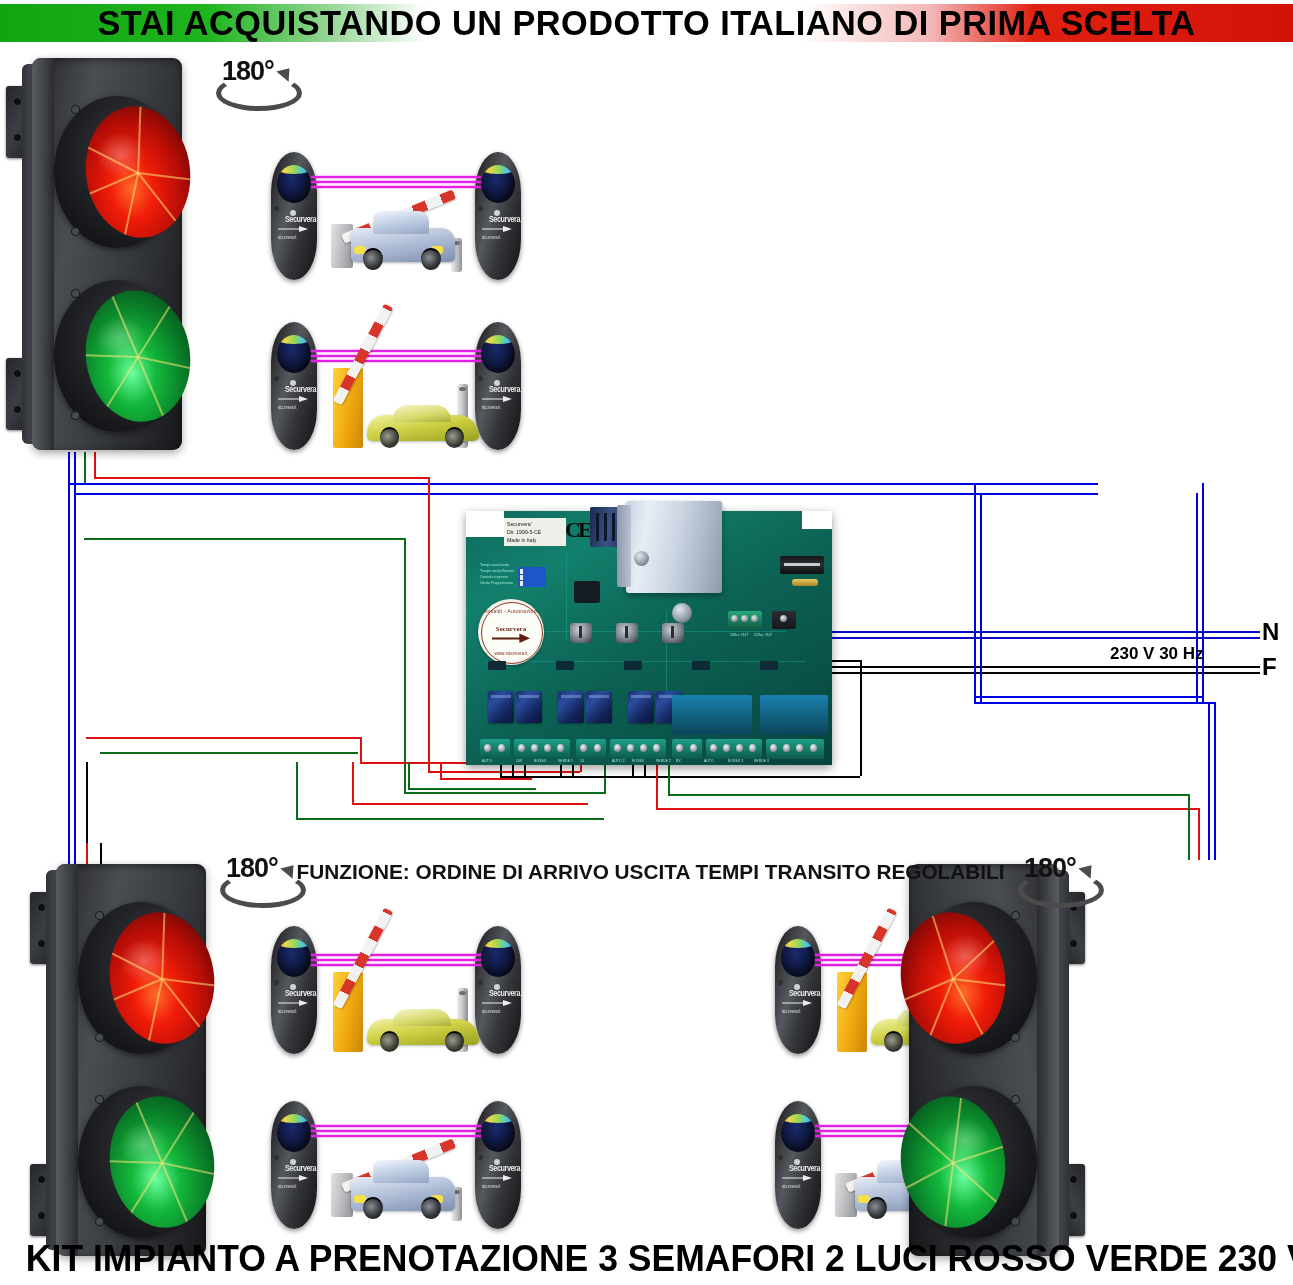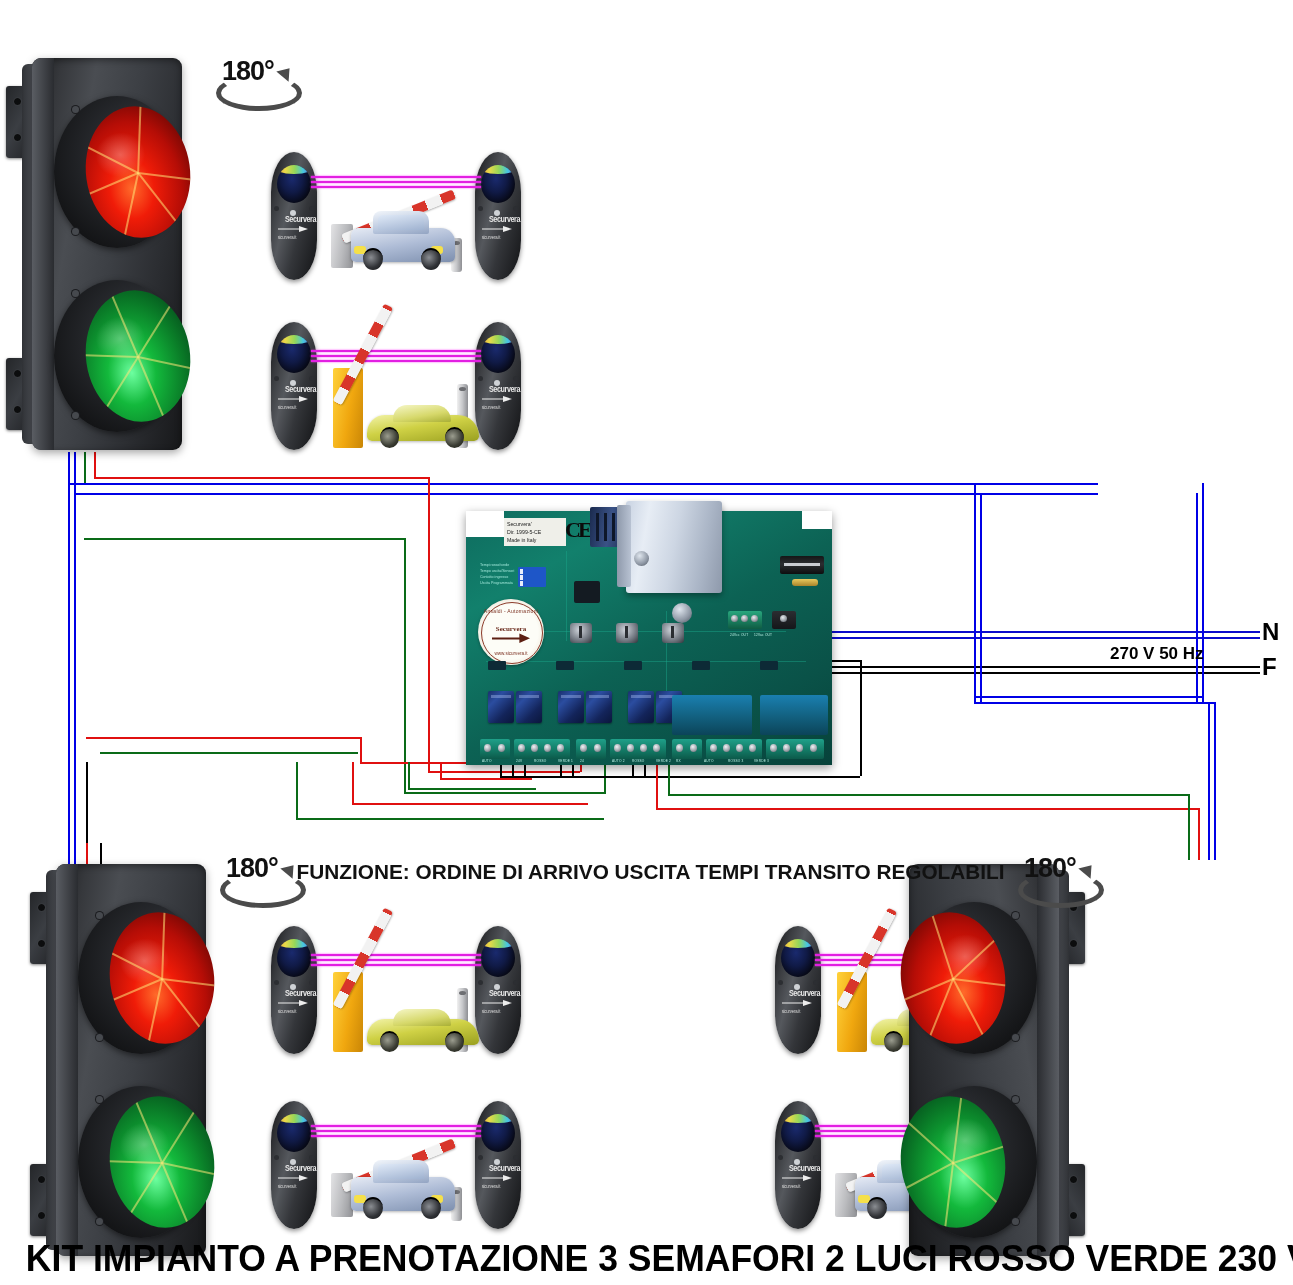--- a/index.html
+++ b/index.html
@@ -191,20 +191,24 @@
   .plabel{position:absolute;font-size:24px;font-weight:bold;color:#000;
       font-family:"Liberation Sans",sans-serif;}
   .vlabel{position:absolute;font-size:17px;font-weight:bold;color:#000;
       font-family:"Liberation Sans",sans-serif;white-space:nowrap;}
 </style>
 </head>
 <body>
 
 <div id="stage">
 
+  <div class="banner" id="top-banner">
+    <div class="flag"></div>
+    <div class="ttl">STAI ACQUISTANDO UN PRODOTTO ITALIANO DI PRIMA SCELTA</div>
+  </div>
 
   <div class="w wv blue" style="left:68px;top:452px;height:412px;"></div>
   <div class="w wv blue" style="left:74px;top:452px;height:412px;"></div>
   <div class="w wv green" style="left:84px;top:452px;height:32px;"></div>
   <div class="w wv red" style="left:94px;top:452px;height:25px;"></div>
 
   <div class="w wh blue" style="left:68px;top:483px;width:1030px;"></div>
   <div class="w wh blue" style="left:74px;top:493px;width:1024px;"></div>
 
   <div class="w wh red" style="left:94px;top:477px;width:334px;"></div>
@@ -417,21 +421,21 @@
     <div class="term-txt" style="left:166px;">ROSSO</div>
     <div class="term-txt" style="left:190px;">VERDE 2</div>
     <div class="term-txt" style="left:210px;">RX</div>
     <div class="term-txt" style="left:238px;">AUTO</div>
     <div class="term-txt" style="left:262px;">ROSSO 3</div>
     <div class="term-txt" style="left:288px;">VERDE 3</div>
   </div>
 
   <div class="plabel" style="left:1262px;top:618px;">N</div>
   <div class="plabel" style="left:1262px;top:653px;">F</div>
-  <div class="vlabel" style="left:1110px;top:644px;">270 V 50 Hz</div>
+  <div class="vlabel" style="left:1110px;top:644px;">230 V 30 Hz</div>
 
   <div class="tl" style="left:6px;top:58px;">
     <div class="brk t">
         <i class="a"></i>
         <i class="b"></i>
       </div>
     <div class="brk b">
         <i class="a"></i>
         <i class="b"></i>
       </div>

